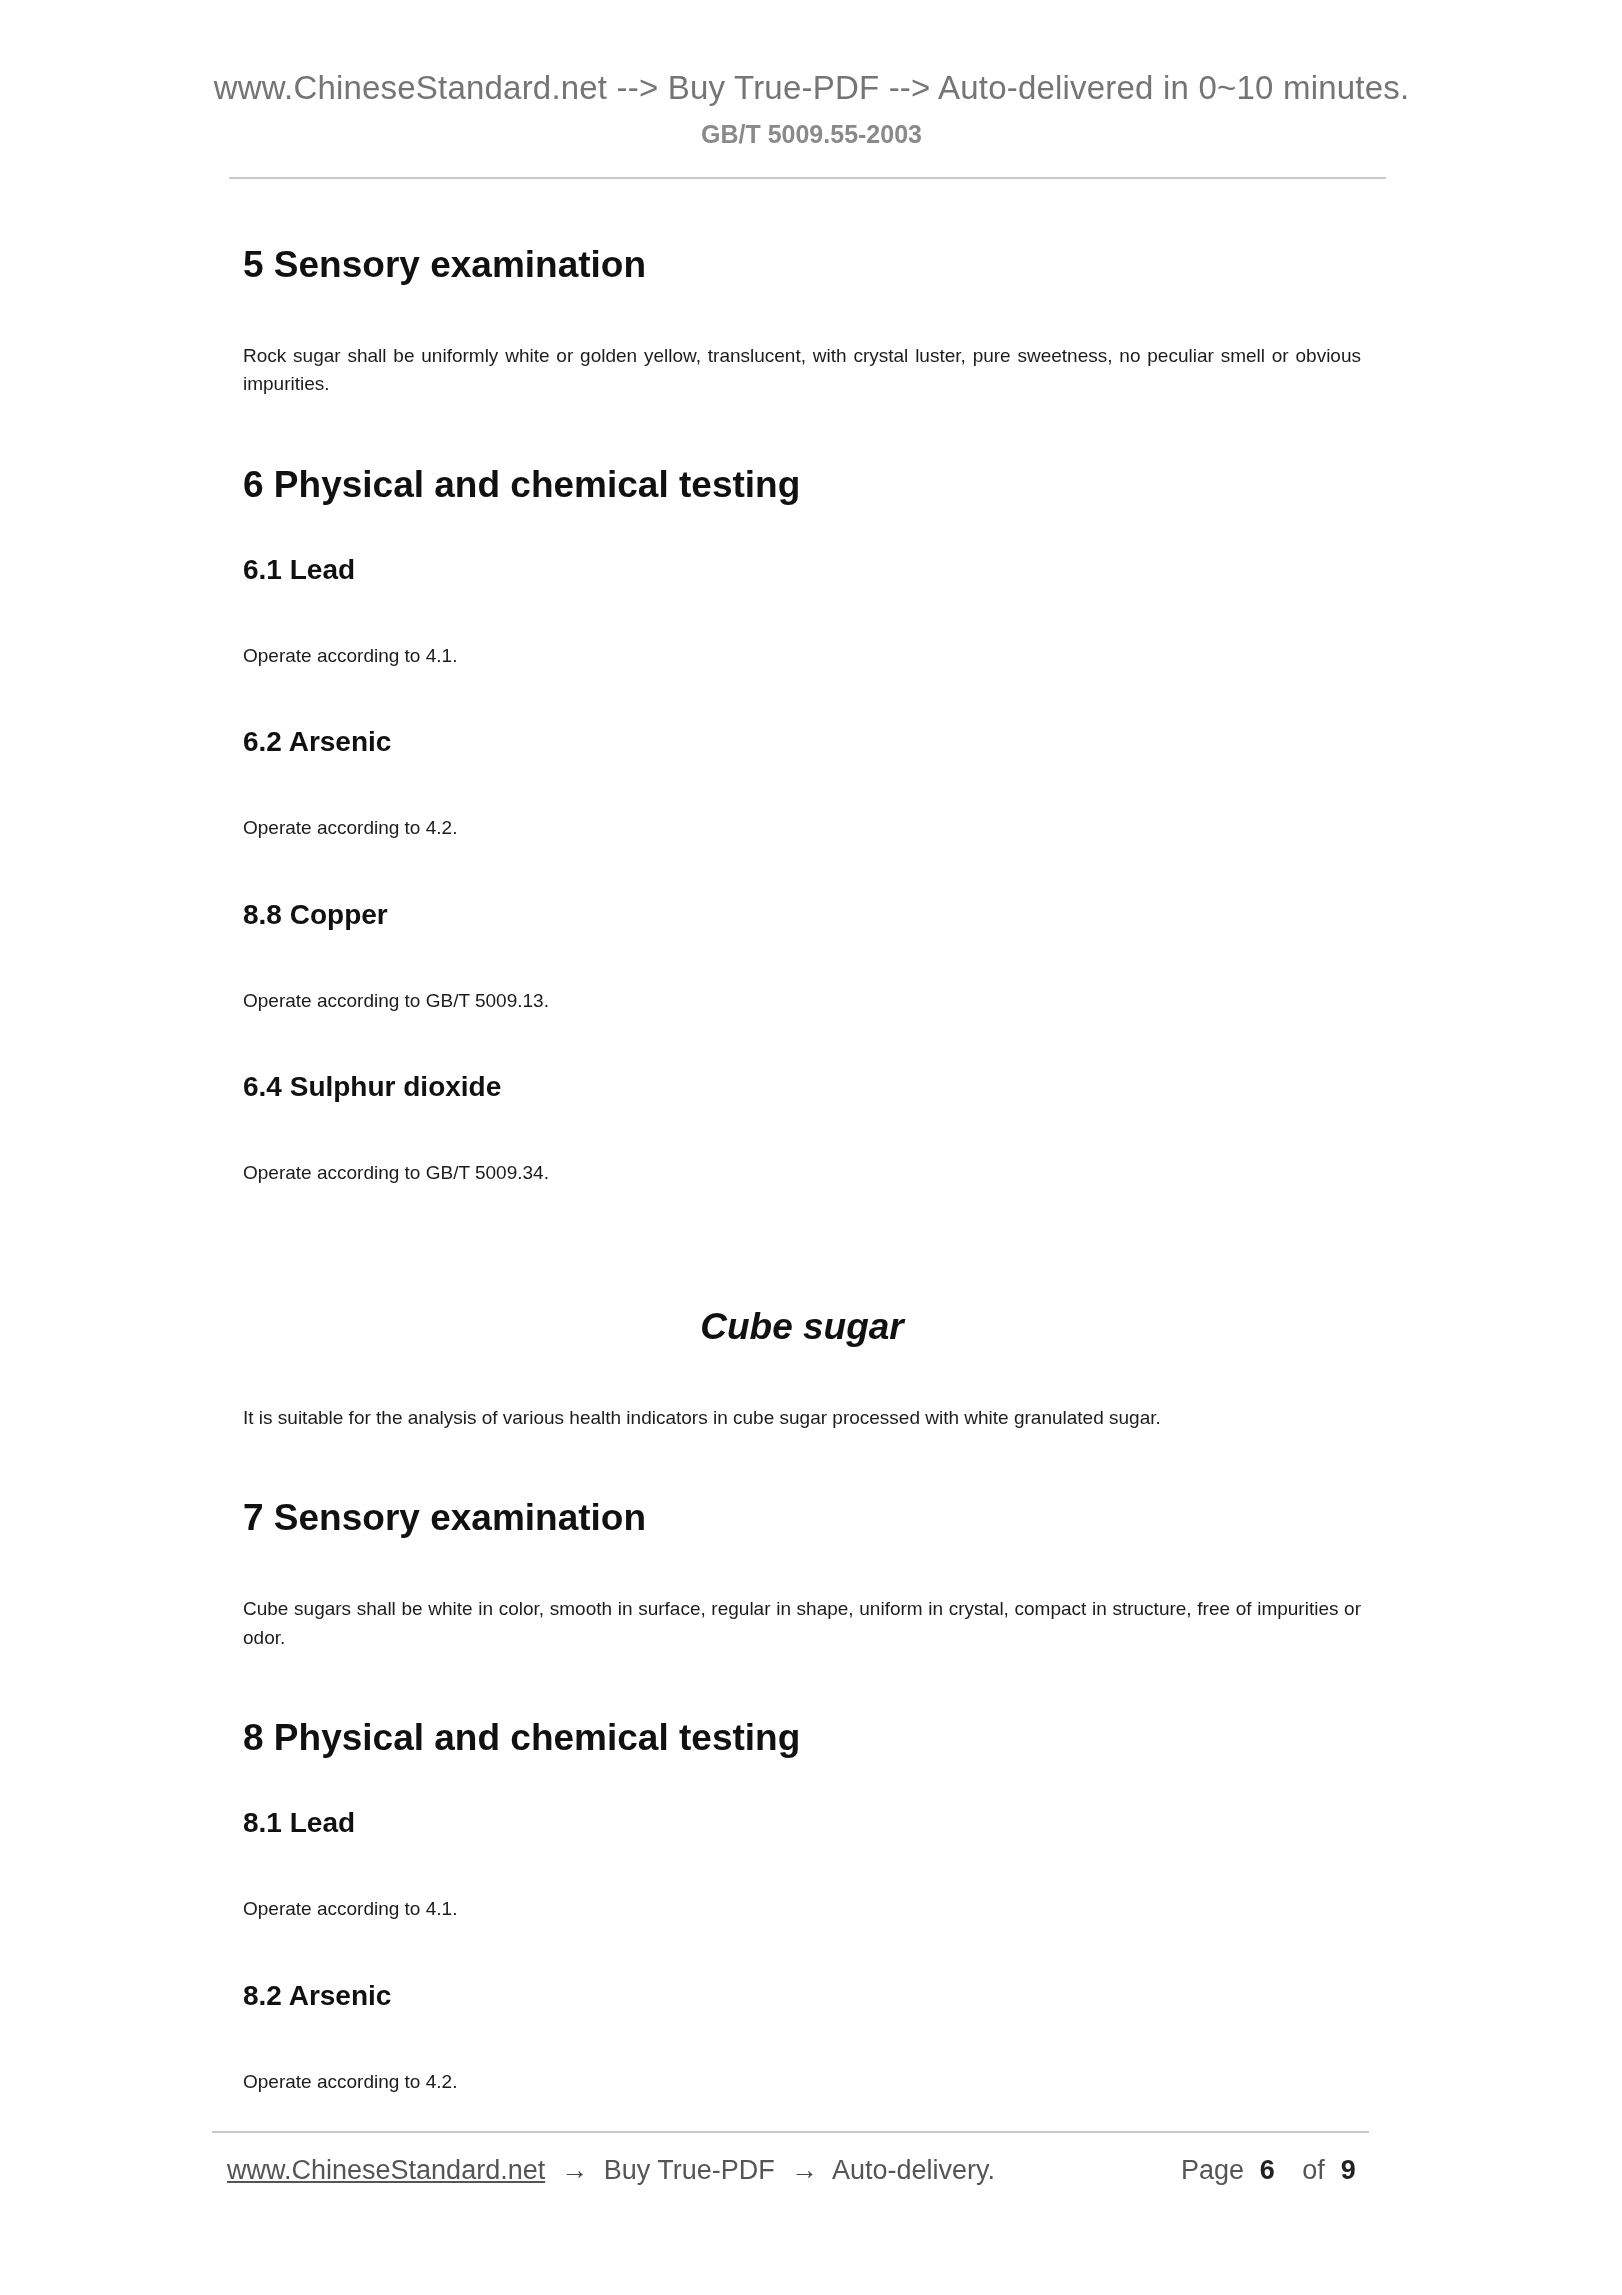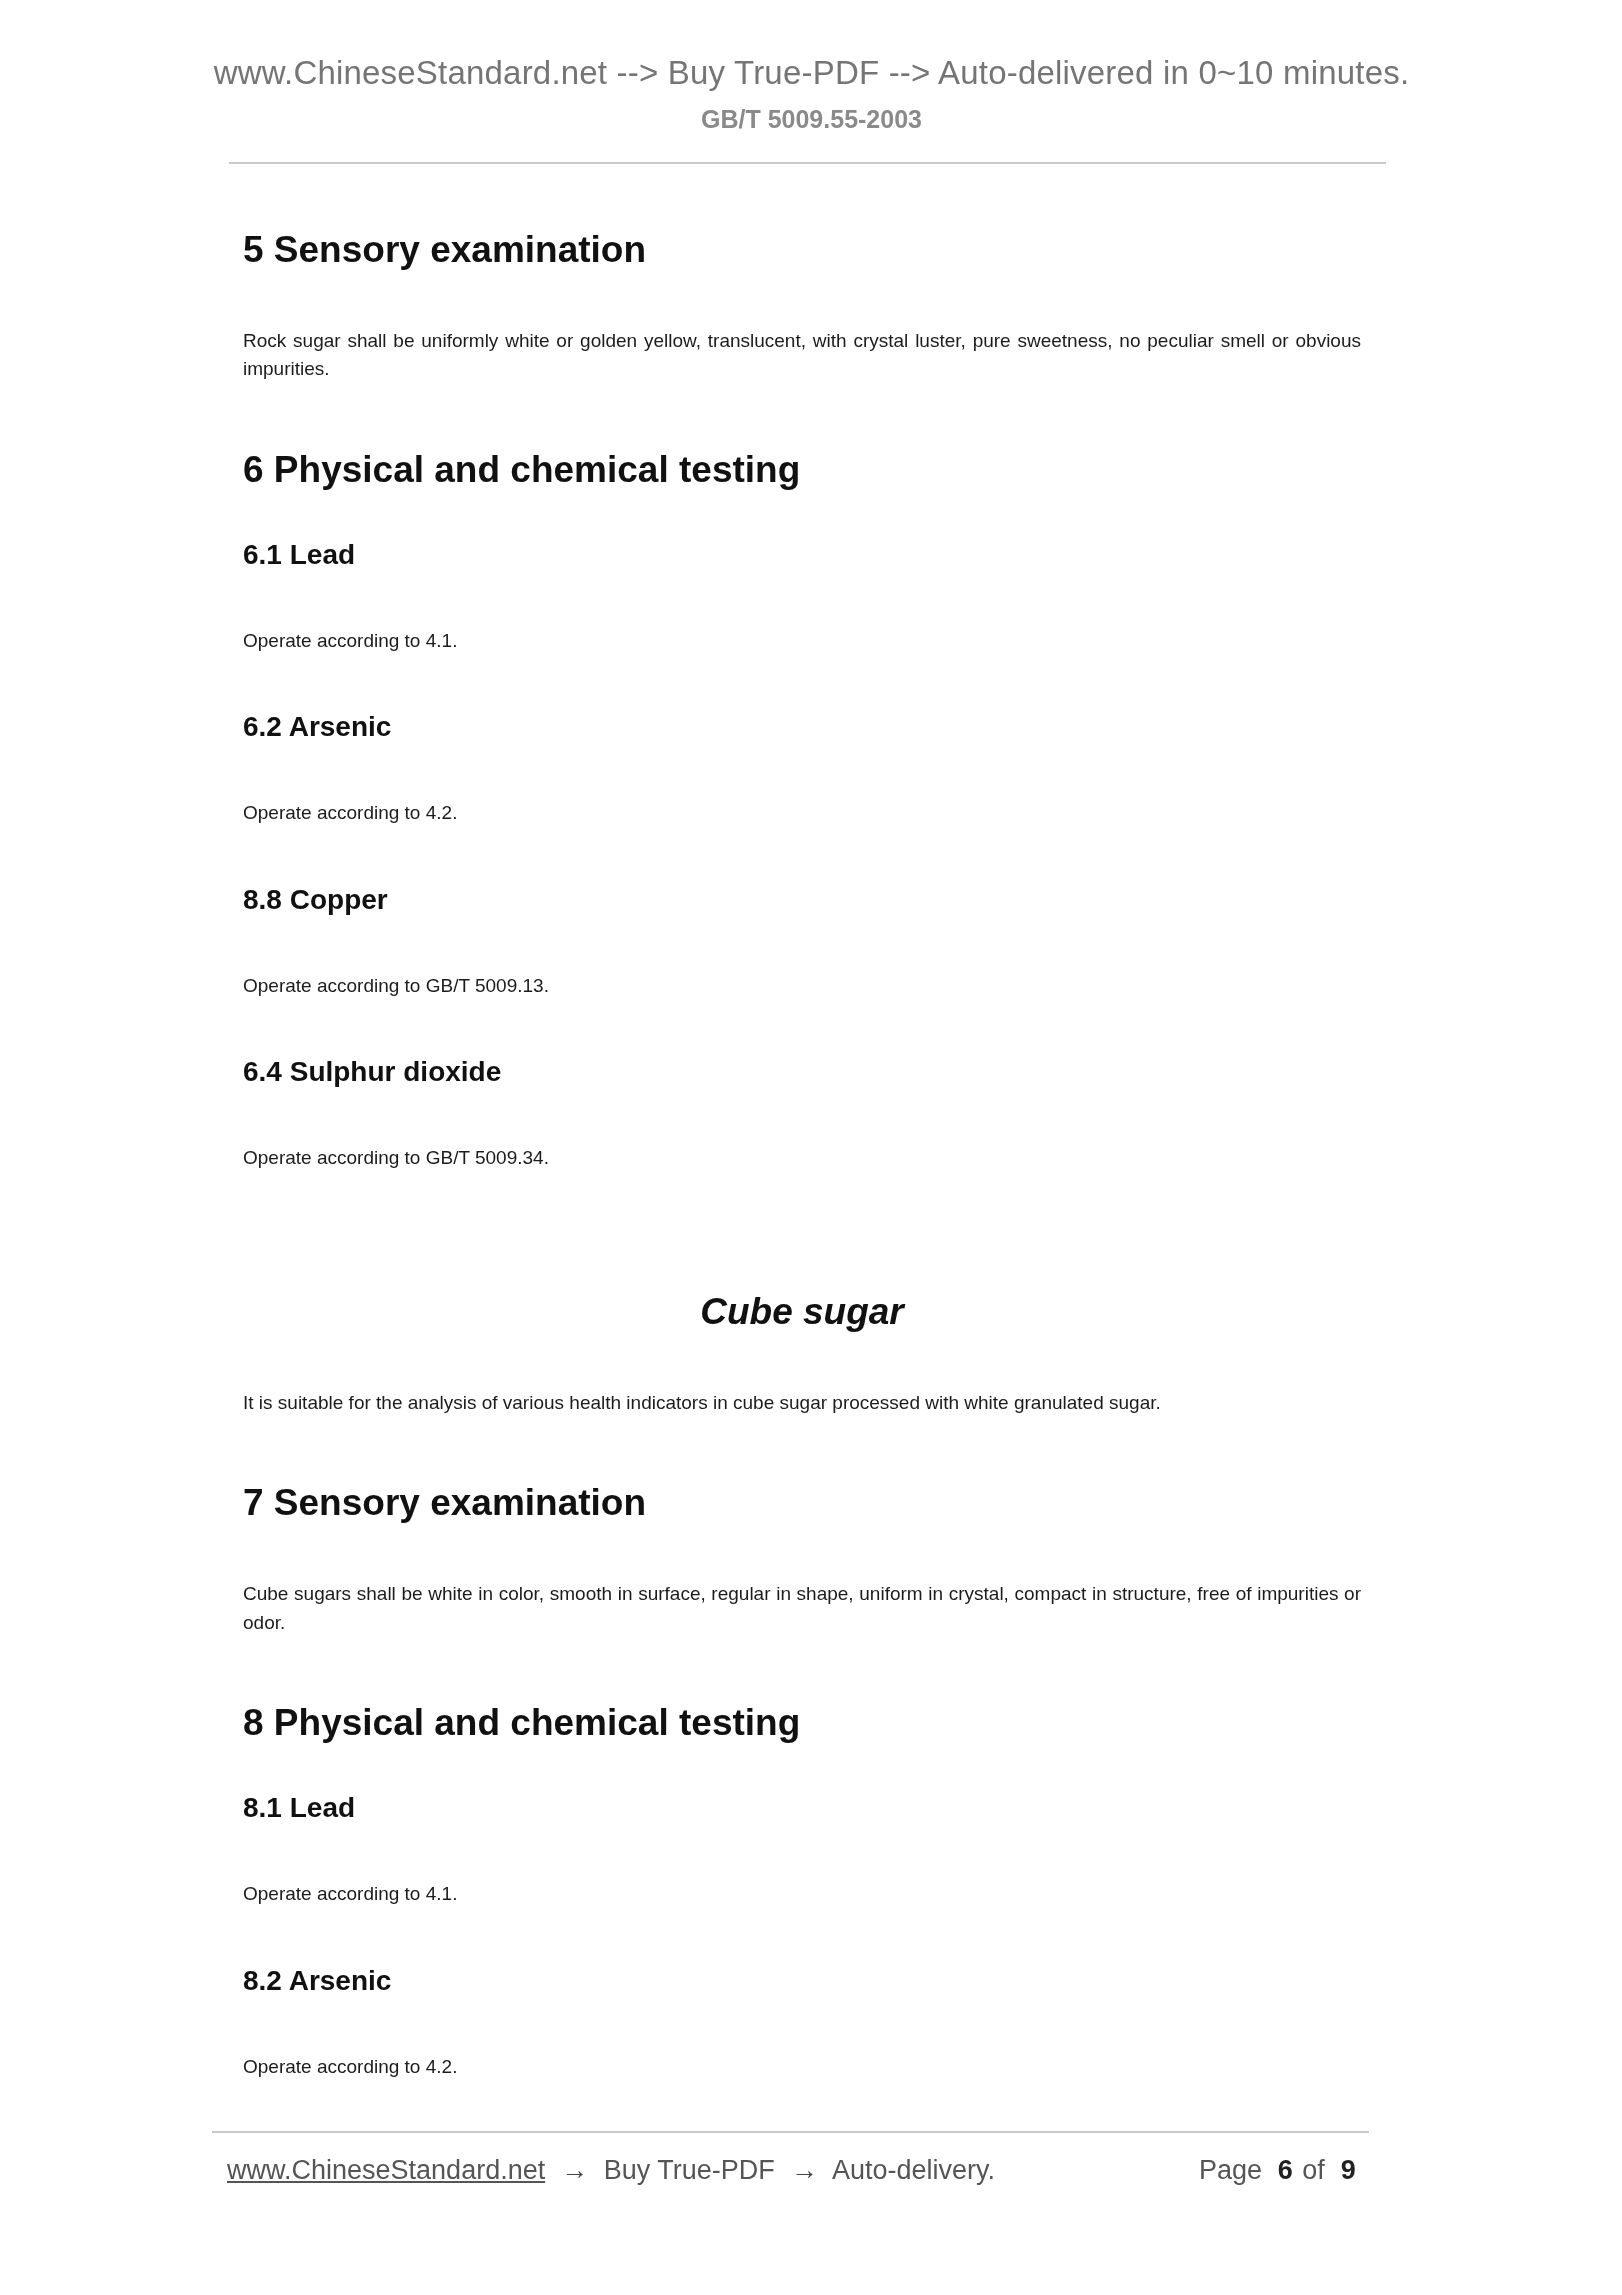--- a/index.html
+++ b/index.html
@@ -11,21 +11,21 @@
     position: relative;
     overflow: hidden;
   }
   .page {
     position: absolute;
     inset: 0;
     background: #ffffff;
   }
   
   .header-banner {
-    padding-top: 54px;
+    padding-top: 69px;
     text-align: center;
     font-size: 33px;
     color: #757575;
     letter-spacing: 0.2px;
   }
   .header-docnum {
     margin-top: 13.3px;
     text-align: center;
     font-size: 25px;
     color: #8a8a8a;
@@ -87,21 +87,21 @@
     color: #555555;
     padding: 0 13.3px 0 15px;
   }
   .footer-left span { margin-right: 8.3px; }
   .footer-link {
     color: #555555;
     text-decoration: underline;
     cursor: pointer;
   }
   .footer-arrow { color: #444444; }
-  .footer-right span { margin-left: 2px; color: #555555; }
+  .footer-right span { margin-left: 20px; color: #555555; }
   .footer-right b { margin-left: 8.3px; color: #222222; font-weight: bold; }
 </style>
 </head>
 <body>
 
 <div class="page">
 
   <div>
     <div class="header-banner">www.ChineseStandard.net --&gt; Buy True-PDF --&gt; Auto-delivered in 0~10 minutes.</div>
     <div class="header-docnum">GB/T 5009.55-2003</div>

